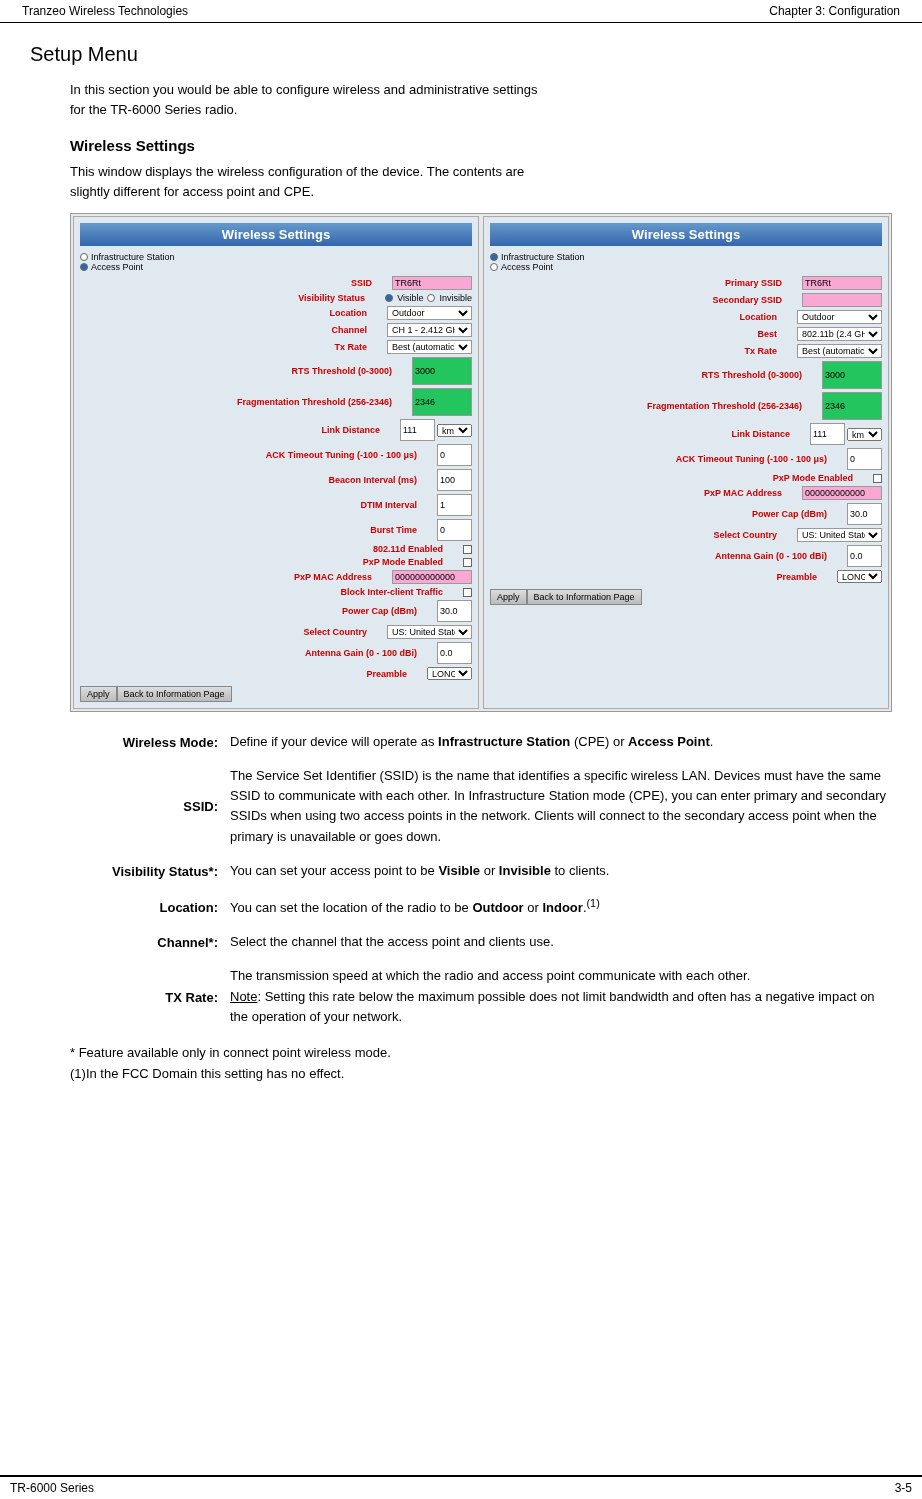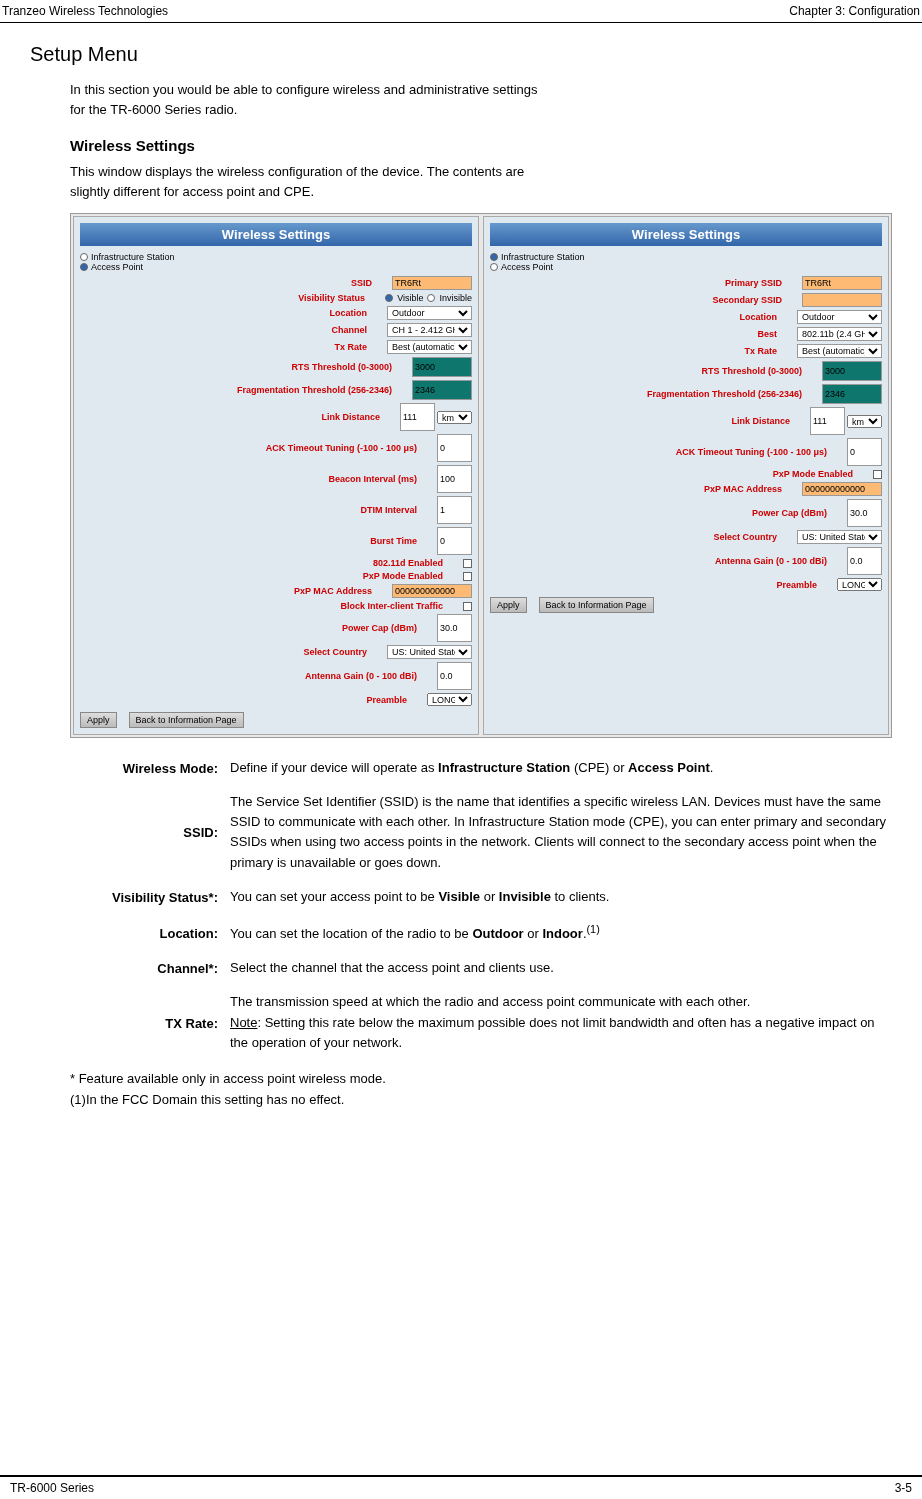--- a/index.html
+++ b/index.html
@@ -10,21 +10,21 @@
       color: #000;
       width: 922px;
       min-height: 1499px;
     }
 
     
     .header-bar {
       display: flex;
       justify-content: space-between;
       border-bottom: 1px solid #000;
-      padding: 4px 2px;
+      padding: 4px 22px;
       font-size: 12px;
     }
 
     
     .footer-bar {
       display: flex;
       justify-content: space-between;
       border-top: 2px solid #000;
       padding: 4px 10px;
       font-size: 12px;
@@ -106,21 +106,21 @@
     .panel-row-label {
       color: #cc0000;
       font-weight: bold;
       font-size: 9px;
       flex: 1;
       text-align: right;
       padding-right: 20px;
     }
 
     .panel-row-input {
-      background: #fdba74;
+      background: #f9a8d4;
       border: 1px solid #999;
       font-size: 9px;
       padding: 1px 2px;
       width: 80px;
       height: 14px;
     }
 
     .panel-row-select {
       background: #fff;
       border: 1px solid #999;
@@ -160,39 +160,39 @@
       border: 1px solid #666;
       background: #fff;
       flex-shrink: 0;
       display: inline-flex;
       align-items: center;
       justify-content: center;
     }
 
     .panel-input-small {
       width: 60px;
-      height: 20px;
-      background: #0f766e;
+      height: 28px;
+      background: #22c55e;
       border: 1px solid #999;
       font-size: 9px;
       padding: 1px 2px;
     }
 
     .panel-input-tiny {
       width: 35px;
-      height: 28px;
+      height: 22px;
       background: #fff;
       border: 1px solid #999;
       font-size: 9px;
       padding: 1px 2px;
     }
 
     .panel-buttons {
       display: flex;
-      gap: 12px;
+      gap: 0;
       margin-top: 6px;
     }
 
     .panel-btn {
       background: linear-gradient(to bottom, #ddd, #bbb);
       border: 1px solid #888;
       font-size: 9px;
       padding: 2px 6px;
       cursor: pointer;
     }
@@ -556,21 +556,21 @@
       <span class="desc-label">TX Rate:</span>
       <div class="desc-content">
         The transmission speed at which the radio and access point communicate with each other.<br>
         <span class="underline">Note</span>: Setting this rate below the maximum possible does not limit bandwidth and often has a negative impact on the operation of your network.
       </div>
     </div>
 
   </div>
 
   <div class="footnotes">
-    <p>* Feature available only in access point wireless mode.</p>
+    <p>* Feature available only in connect point wireless mode.</p>
     <p>(1)In the FCC Domain this setting has no effect.</p>
   </div>
 
 </div>
 
 <div class="footer-bar">
   <span>TR-6000 Series</span>
   <span>3-5</span>
 </div>
 

